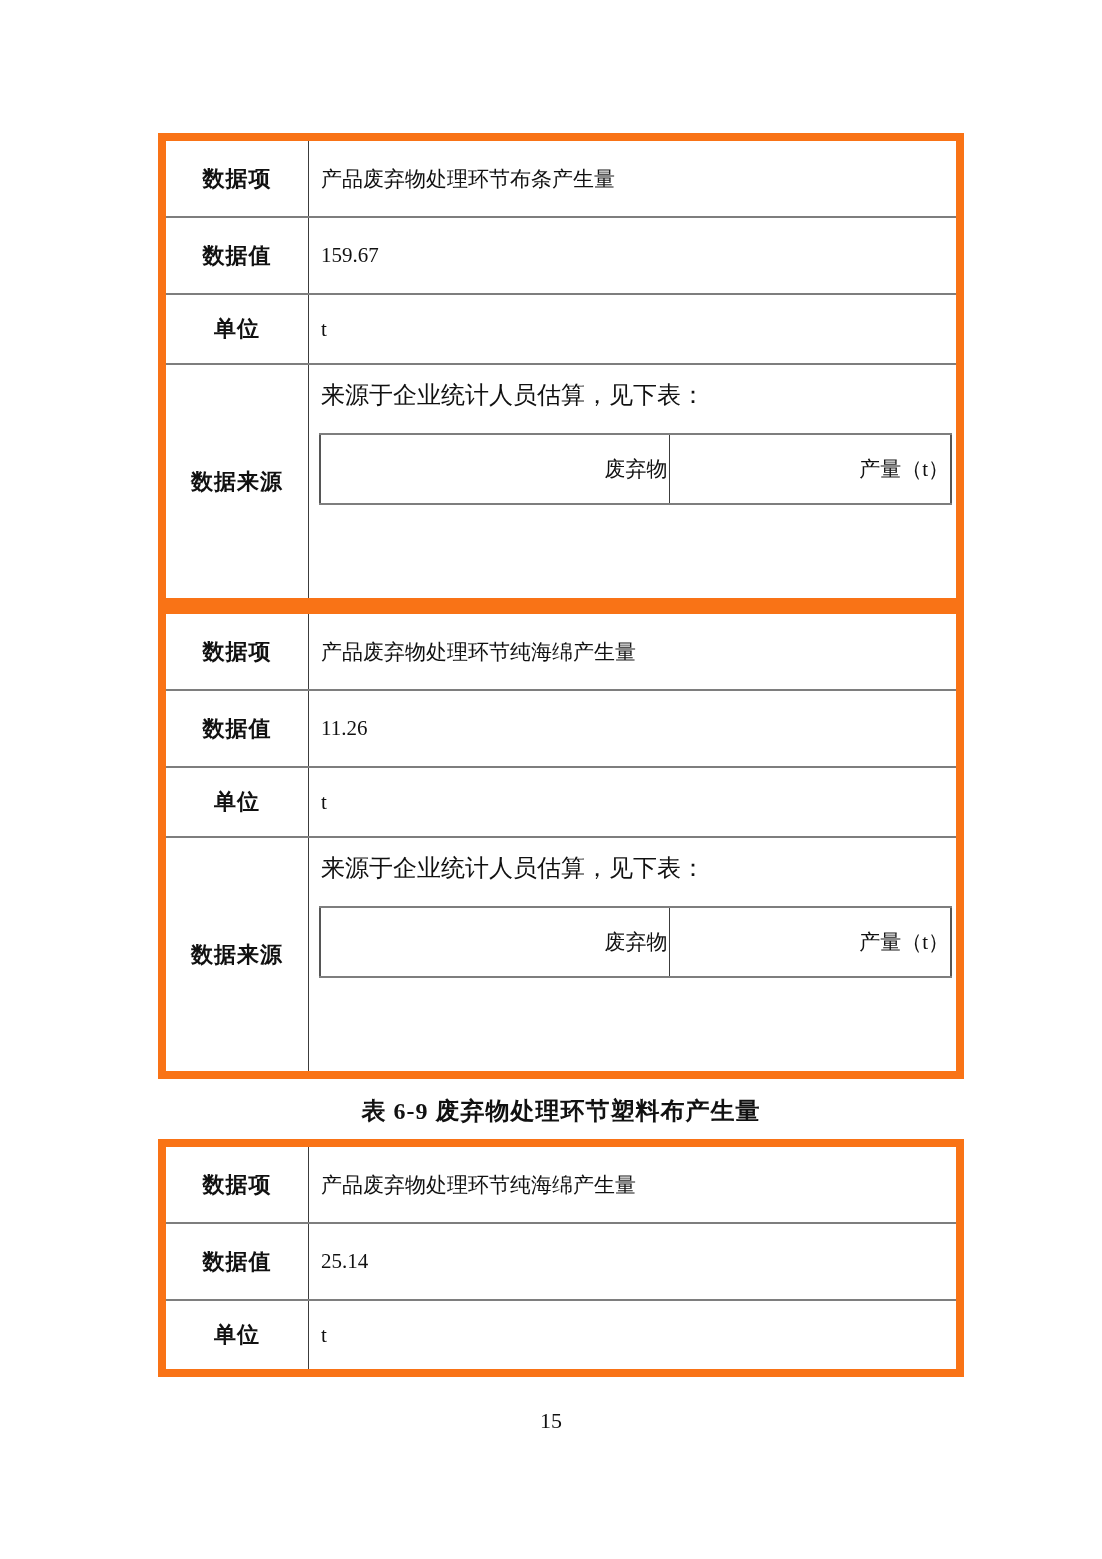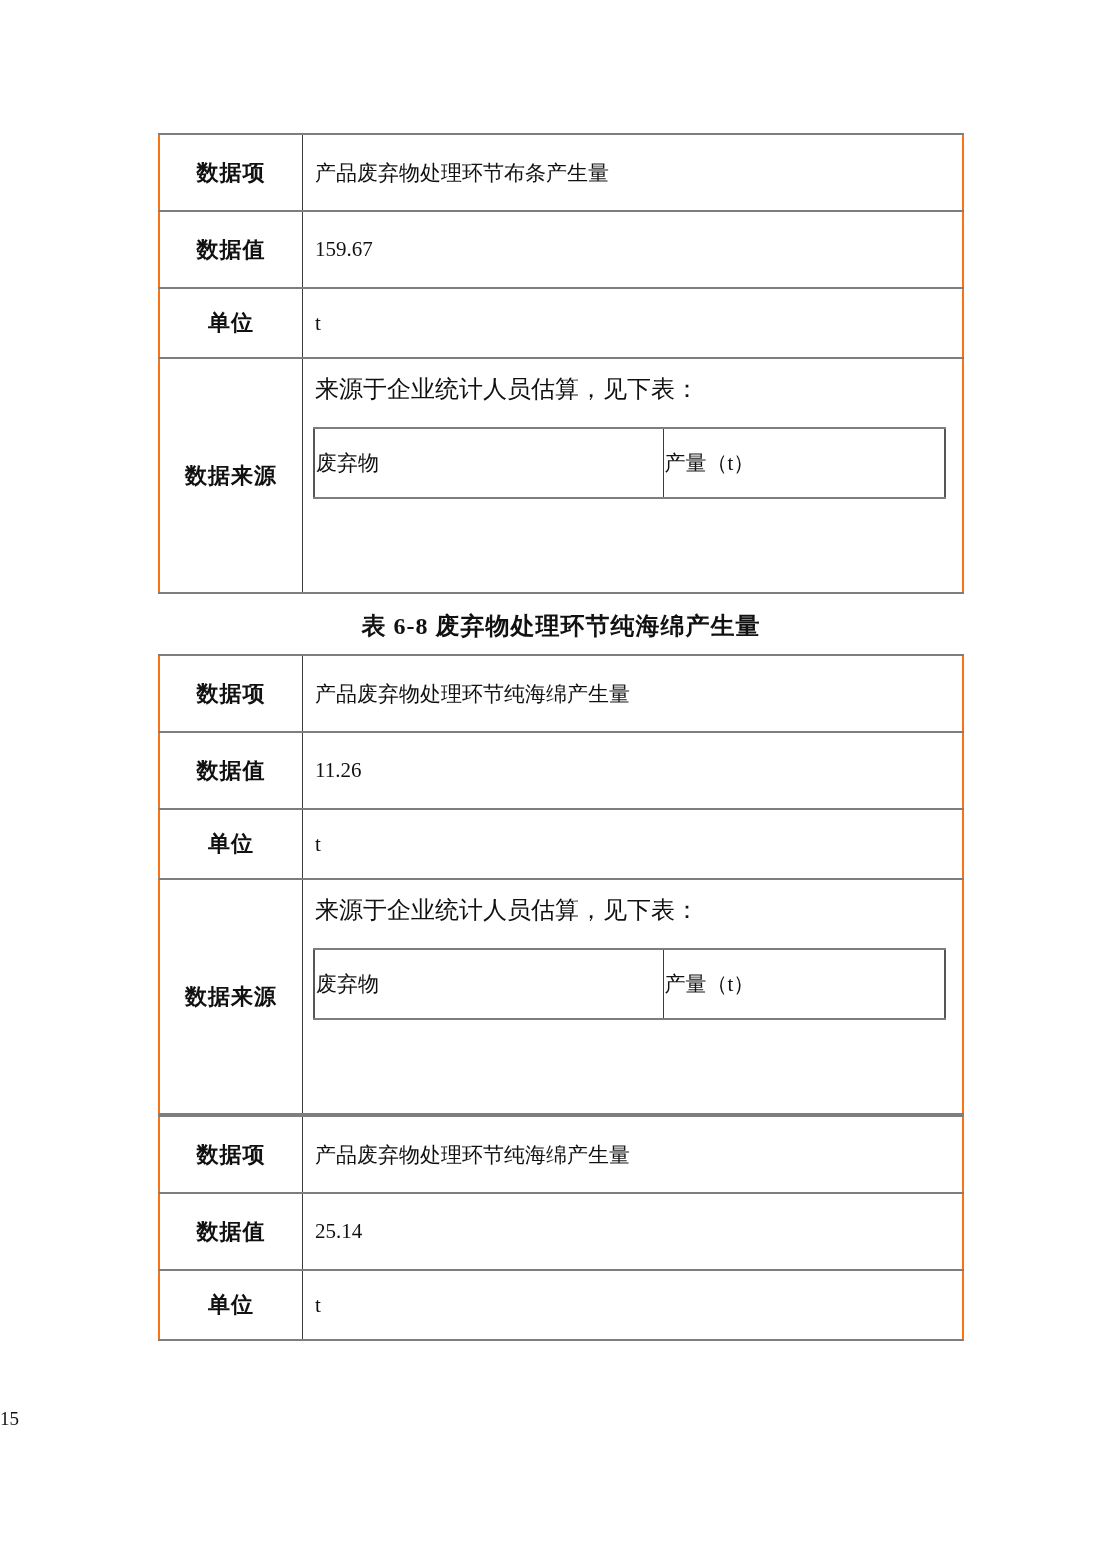--- a/index.html
+++ b/index.html
@@ -16,21 +16,21 @@
   .content {
     position: absolute;
     left: 158px;
     top: 133px;
     width: 806px;
   }
   table.sheet {
     border-collapse: collapse;
     table-layout: fixed;
     width: 806px;
-    border: 2px solid #f97316;
+    border: 8px solid #f97316;
     padding-left: 44px;
   }
   table.sheet > tbody > tr > td {
     border-top: 2px solid #7e7e7e;
     border-bottom: 2px solid #7e7e7e;
     border-left: 1px solid #3c3c3c;
     border-right: 1px solid #3c3c3c;
     background: #ffffff;
   }
   td.lbl {
@@ -66,21 +66,21 @@
     table-layout: fixed;
     width: 631px;
     margin-top: 24px;
     border: 2px solid #565656;
   }
   table.inner td {
     border-top: 2px solid #7e7e7e;
     border-bottom: 2px solid #7e7e7e;
     border-left: 1px solid #3c3c3c;
     border-right: 1px solid #3c3c3c;
-    text-align: left;
+    text-align: right;
     vertical-align: middle;
     font-size: 21px;
   }
   table.inner col.c1 { width: 349px; }
   table.inner col.c2 { width: 282px; }
   table.inner tr.i-head td { height: 66px; }
   table.inner tr.i-data td { height: 62px; }
   .table-caption {
     text-align: center;
     font-weight: bold;
@@ -88,21 +88,22 @@
     line-height: 36px;
     margin-top: 14px;
     margin-bottom: 10px;
     letter-spacing: 1px;
   }
   .page-footer {
     position: absolute;
     left: 0;
     top: 1408px;
     width: 1102px;
-    font-size: 19px;
+    text-align: center;
+    font-size: 22px;
     font-family: Liberation Serif, serif;
   }
 </style>
 </head>
 <body>
 
 <div class="page">
   <div class="content">
 
     <table class="sheet">
@@ -133,21 +134,20 @@
                   <td>废弃物</td>
                   <td>产量（t）</td>
                 </tr>
               </tbody>
             </table>
           </td>
         </tr>
       </tbody>
     </table>
 
-    <div class="table-caption">表 6-8 废弃物处理环节纯海绵产生量</div>
 
     <table class="sheet">
       <tbody>
         <tr class="r-item">
           <td class="lbl">数据项</td>
           <td class="val">产品废弃物处理环节纯海绵产生量</td>
         </tr>
         <tr class="r-value">
           <td class="lbl">数据值</td>
           <td class="val">11.26</td>
@@ -170,20 +170,21 @@
                   <td>废弃物</td>
                   <td>产量（t）</td>
                 </tr>
               </tbody>
             </table>
           </td>
         </tr>
       </tbody>
     </table>
 
+    <div class="table-caption">表 6-9 废弃物处理环节塑料布产生量</div>
 
     <table class="sheet">
       <tbody>
         <tr class="r-item">
           <td class="lbl">数据项</td>
           <td class="val">产品废弃物处理环节纯海绵产生量</td>
         </tr>
         <tr class="r-value">
           <td class="lbl">数据值</td>
           <td class="val">25.14</td>

